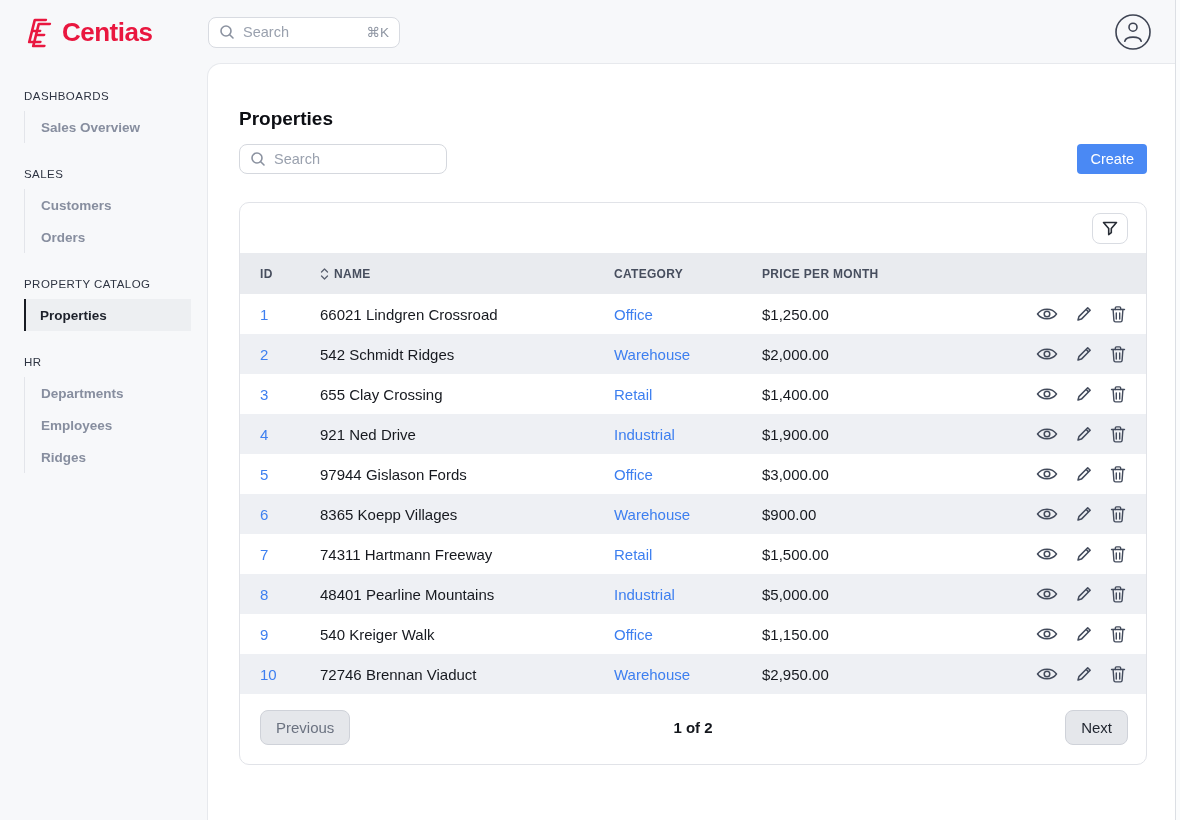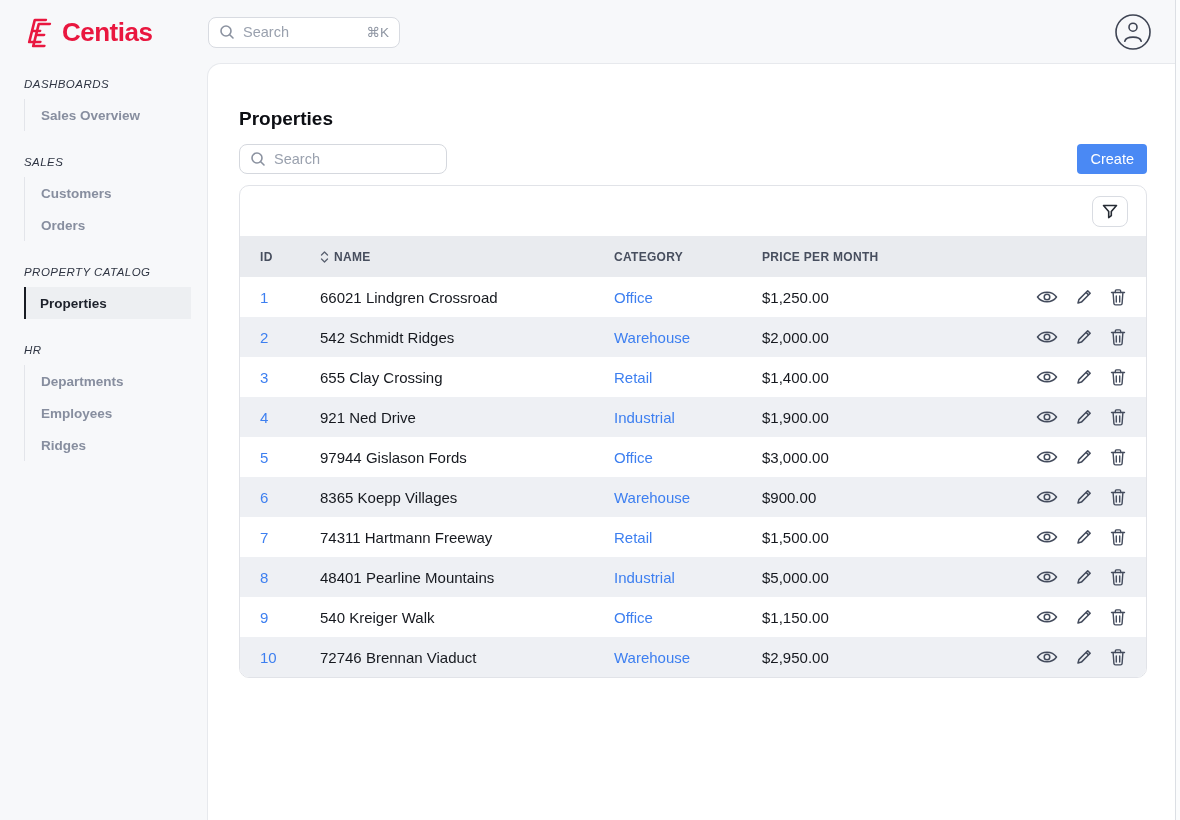--- a/index.html
+++ b/index.html
@@ -23,21 +23,21 @@
     display:flex; align-items:center; gap:8px; padding:0 10px; margin-left:1px;
   }
   .topbar-search input { border:none; outline:none; background:transparent; width:100%; font-size:14.5px; color:#3c4354; font-family:inherit; }
   .topbar-search input::placeholder { color:#9aa1ae; }
   .kbd-hint { color:#8f96a3; font-size:13.5px; flex:none; }
   .topbar-spacer { flex:1; }
   .avatar-btn { background:none; border:none; cursor:pointer; margin-right:28px; padding:0; line-height:0; }
 
   
   .sidebar { position:absolute; left:0; top:64px; width:207px; bottom:0; padding-top:14px; }
-  .nav-section-label { font-size:11.5px; font-weight:500; color:#2e3442; letter-spacing:.45px; margin:0 0 9px 24px;font-style:italic; }
+  .nav-section-label { font-size:11.5px; font-weight:500; color:#2e3442; letter-spacing:.45px; margin:12px 0 9px 24px; }
   .nav-group { list-style:none; border-left:1px solid #e3e5ea; margin:0 16px 25px 24px; }
   .nav-item { height:32px; display:flex; align-items:center; padding-left:16px; font-size:13.5px; font-weight:600; color:#878e9f; cursor:pointer; }
   .nav-item.active { margin-left:-1px; background:#edeff2; box-shadow:inset 2px 0 0 #191c23; color:#1d212b; font-weight:700; }
 
   
   .panel {
     position:absolute; left:207px; top:63px; right:0; bottom:0;
     background:#ffffff; border:1px solid #e7e9ed; border-right:none; border-bottom:none;
     border-top-left-radius:14px;
   }
@@ -49,21 +49,21 @@
     display:flex; align-items:center; gap:8px; padding:0 10px;
   }
   .page-search input { border:none; outline:none; background:transparent; width:100%; font-size:14.5px; color:#3c4354; font-family:inherit; }
   .page-search input::placeholder { color:#9aa1ae; }
   .create-btn {
     height:30px; padding:0 13px; background:#4a89f4; color:#fff; border:none; border-radius:4px;
     font-size:14.5px; font-family:inherit; cursor:pointer;
   }
 
   
-  .card { margin-top:11px; border:1px solid #e1e3e8; border-radius:10px; overflow:hidden; background:#fff; }
+  .card { margin-top:28px; border:1px solid #e1e3e8; border-radius:10px; overflow:hidden; background:#fff; }
   .card-toolbar { height:50px; display:flex; align-items:center; justify-content:flex-end; padding-right:18px; }
   .filter-btn { width:36px; height:31px; background:#fff; border:1px solid #d9dce2; border-radius:8px; display:flex; align-items:center; justify-content:center; cursor:pointer; }
   table { width:100%; border-collapse:collapse; table-layout:fixed; }
   col.c-id { width:80px; } col.c-name { width:294px; } col.c-cat { width:148px; } col.c-price { width:230px; } col.c-act { width:auto; }
   thead tr { background:#e9ebef; }
   th { height:41px; text-align:left; font-size:12px; font-weight:600; color:#474e5e; letter-spacing:.3px; }
   th.th-id { padding-left:20px; }
   .th-sort { display:flex; align-items:center; gap:5px; }
   td { height:40px; font-size:15px; }
   tbody tr:nth-child(even) { background:#eef0f4; }
@@ -566,15 +566,20 @@
                         <path d="M9.7 8 v6"></path>
             </svg>
           </span>
         </button>
       </span>
     </td>
   </tr>
           </tbody>
       </table>
 
+      <div class="card-pagination">
+        <button class="pg-btn pg-prev">Previous</button>
+        <div class="pg-status">1 of 2</div>
+        <button class="pg-btn pg-next">Next</button>
+      </div>
     </section>
   </div>
 </main>
 
 </body></html>

